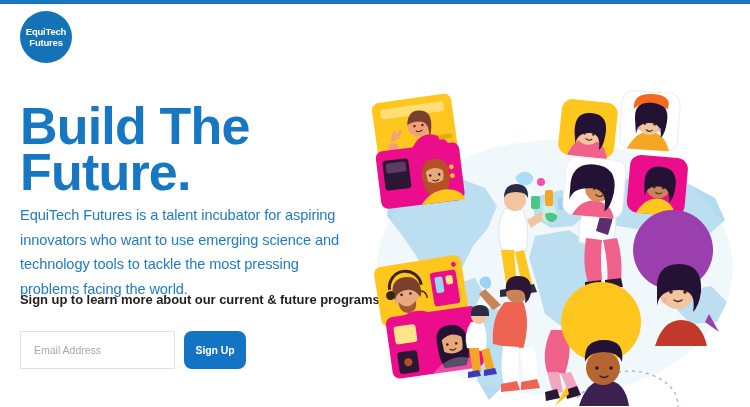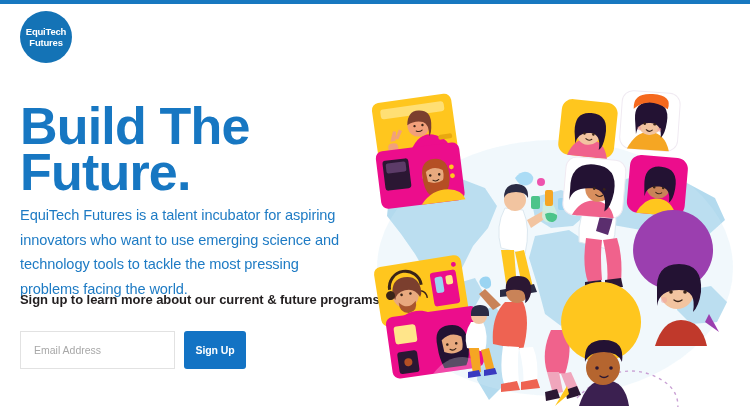--- a/index.html
+++ b/index.html
@@ -44,21 +44,21 @@
   }
   .email-input {
     width:155px; height:38px;
     border:1px solid #E2E2E2; background:#ffffff;
     font-family:"Liberation Sans", sans-serif;
     font-size:10.5px; color:#6f6f6f;
     padding:0 13px; outline:none;
   }
   .email-input::placeholder { color:#A8A8A8; }
   .signup-btn {
-    width:62px; height:38px; border:none; border-radius:3px;
+    width:62px; height:38px; border:none; border-radius:8px;
     background:#1373C4; color:#ffffff; cursor:pointer;
     font-family:"Liberation Sans", sans-serif;
     font-size:10.5px; font-weight:bold; letter-spacing:-0.1px;
   }
   .illustration {
     position:absolute; left:355px; top:78px;
     width:395px; height:329px;
   }
   .illustration svg { display:block; width:100%; height:100%; }
 </style>

